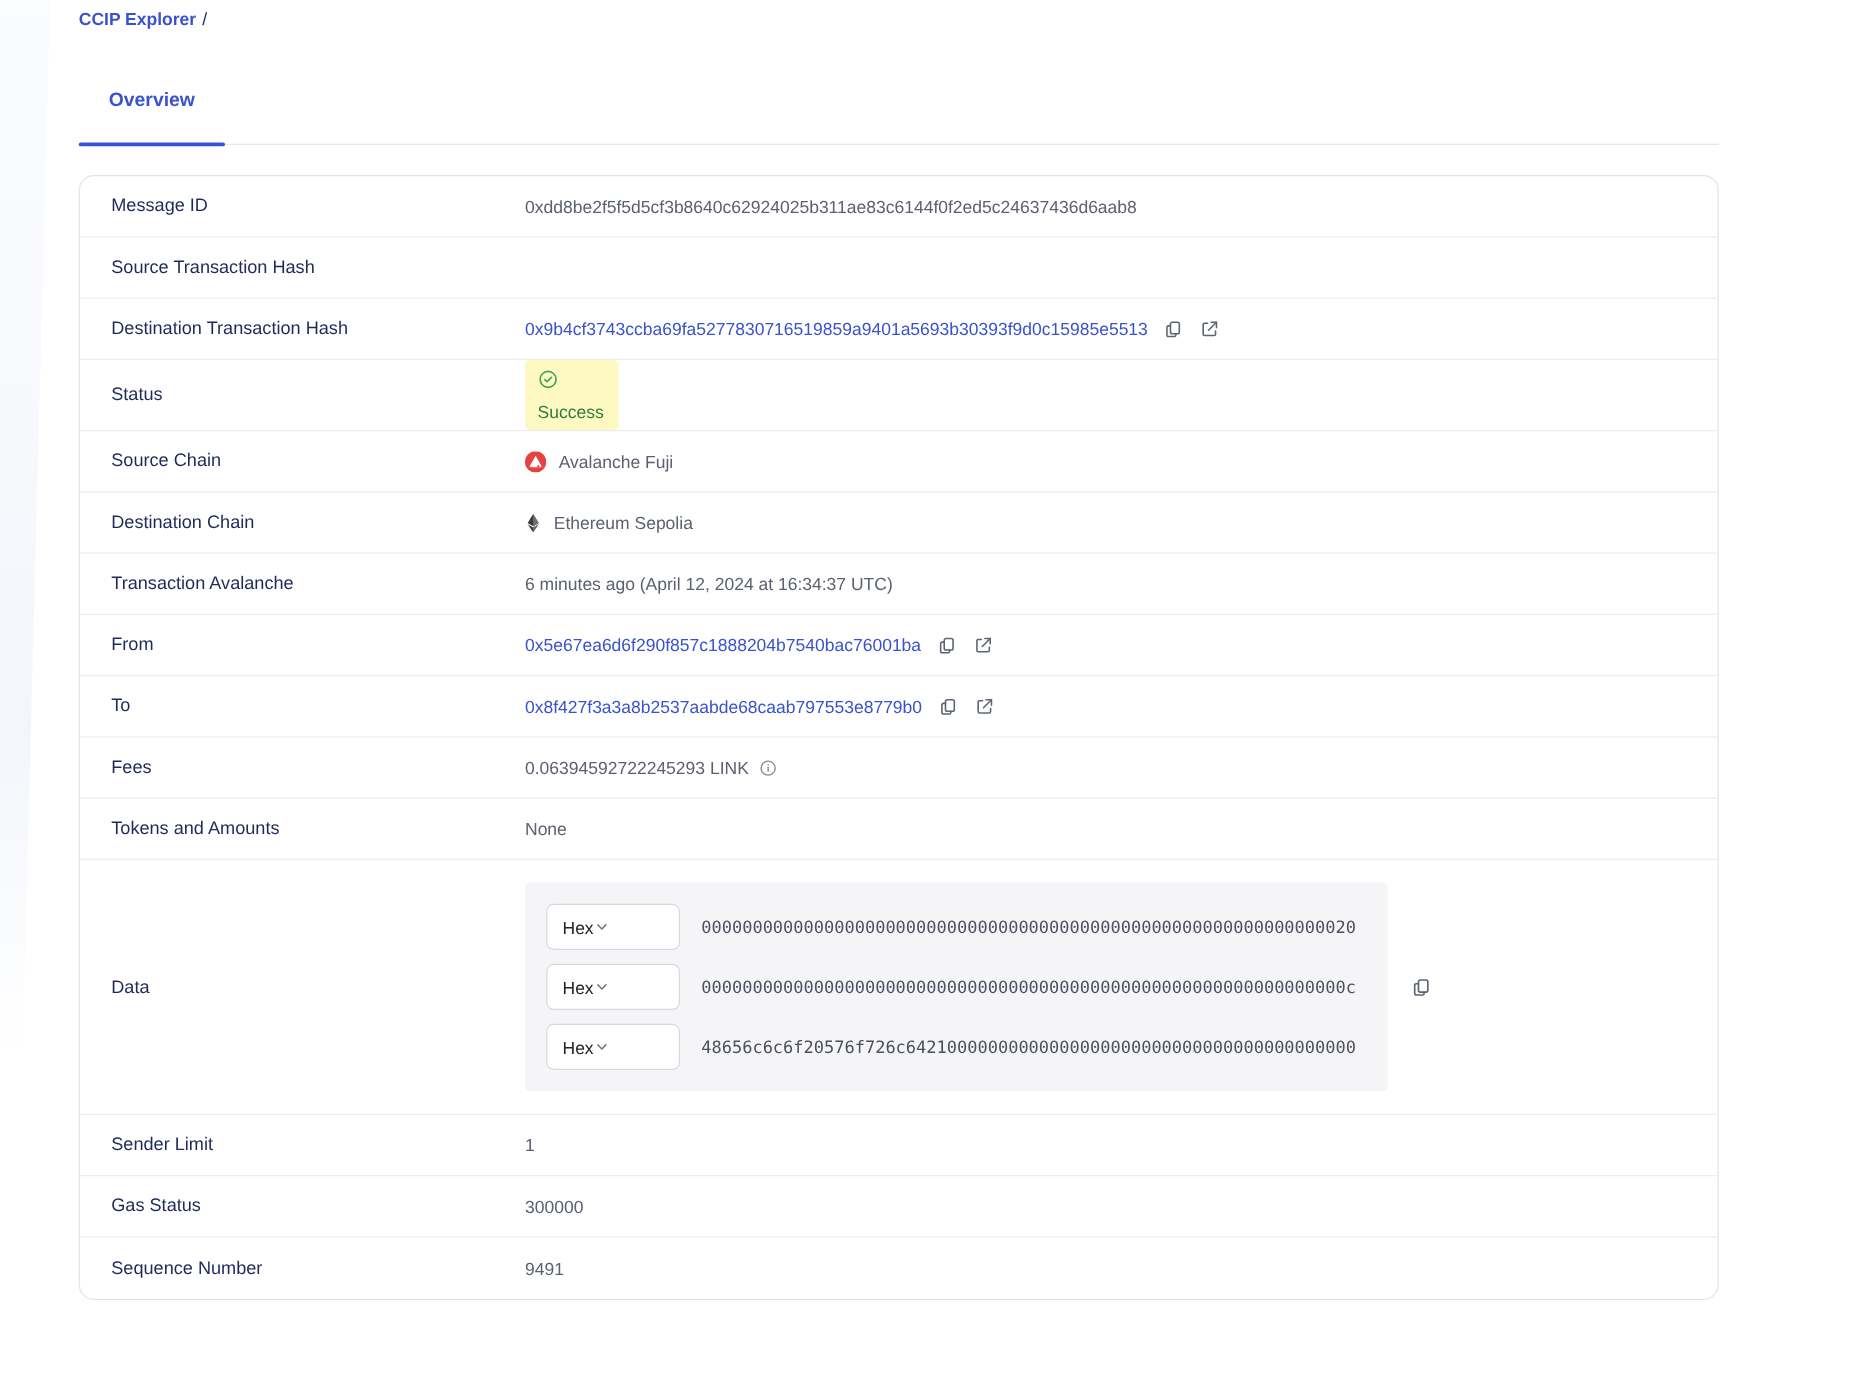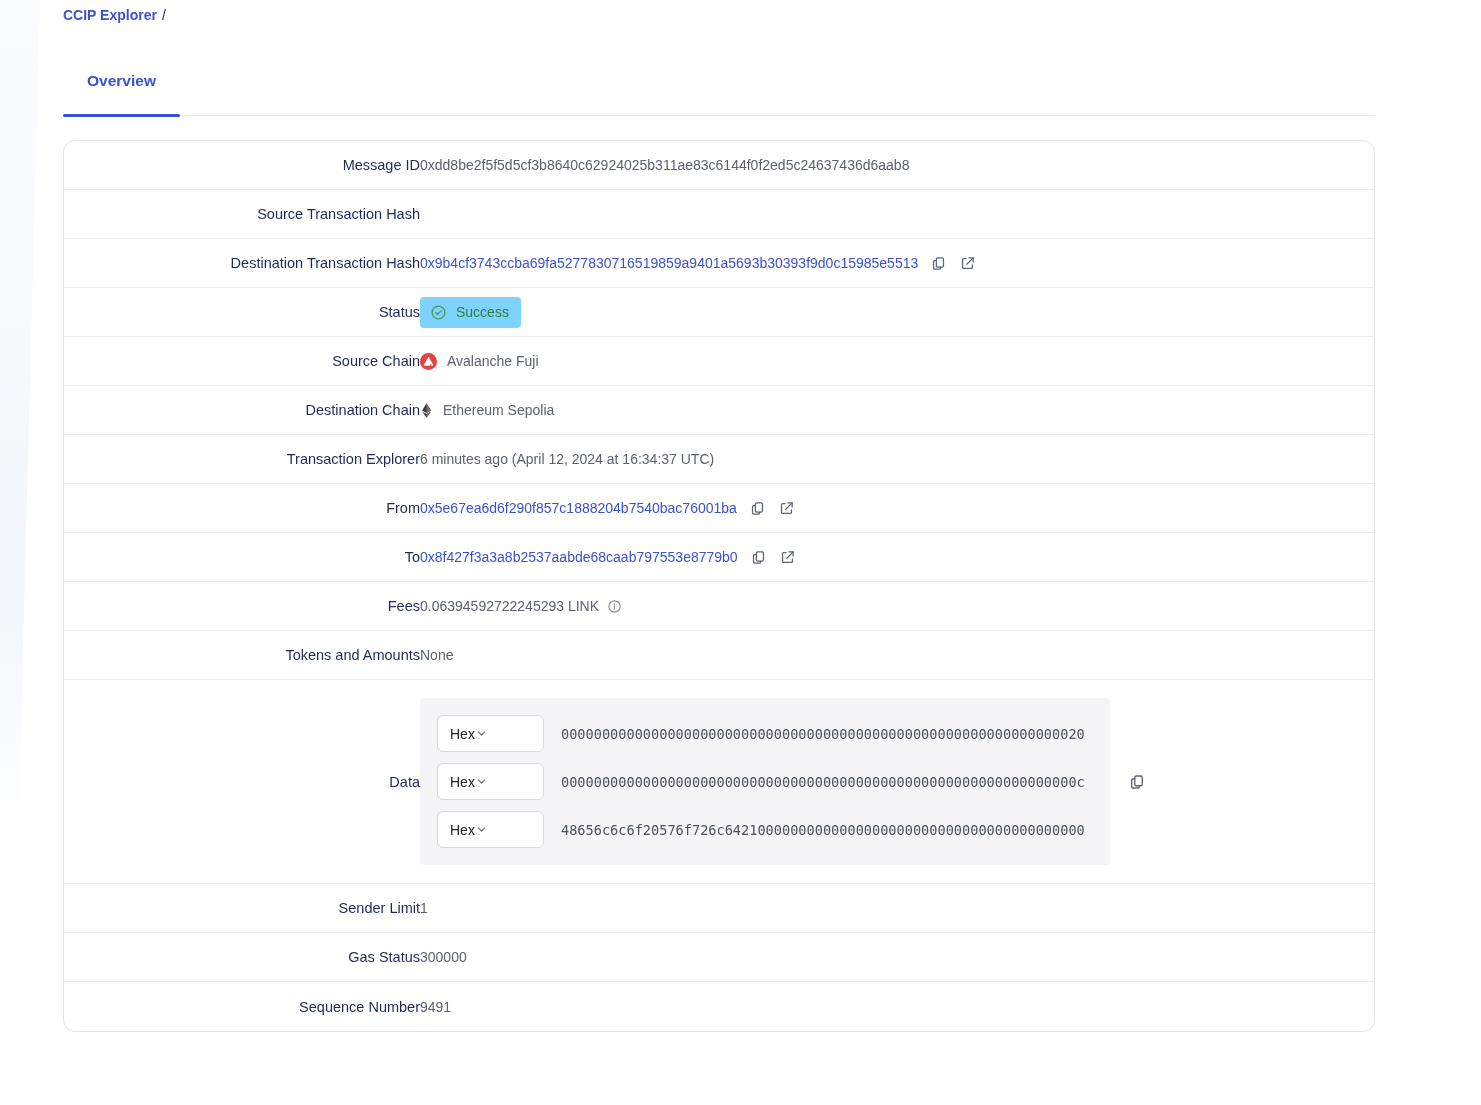--- a/index.html
+++ b/index.html
@@ -47,36 +47,36 @@
     border: 1px solid #e3e4e8; border-radius: 12px;
     background: #fff; overflow: hidden;
   }
   .row {
     display: flex; align-items: center;
     min-height: 49px; padding: 0 25px;
     border-bottom: 1px solid #ededf0;
     font-size: 14px;
   }
   .row:last-child { border-bottom: none; }
-  .row-label { width: 331px; flex-shrink: 0; color: #1f2a5a; font-weight: 500; font-size: 14.5px; text-align: right; }
+  .row-label { width: 331px; flex-shrink: 0; color: #1f2a5a; font-weight: 500; font-size: 14.5px; }
   .row-value { display: flex; align-items: center; color: #5b6170; min-width: 0; }
   .value-text { color: #5b6170; }
   a.hash-link { color: #3a52cd; text-decoration: none; font-weight: 500; cursor: pointer; }
   .icon-btn {
     background: none; border: none; padding: 0; margin-left: 12px;
     display: inline-flex; align-items: center; cursor: pointer; color: #5d6472;
   }
   .icon-btn svg { display: block; }
 
   
   .badge {
-    display: inline-flex; align-items: center; gap: 9px;
-    background: #7dd3fc; color: #2e7d3e;
+    display: inline-flex; gap: 9px;
+    background: #fef9c3; color: #2e7d3e;
     padding: 7px 12px 7px 10px; border-radius: 4px;
-    font-size: 14px; font-weight: 500;
+    font-size: 14px; font-weight: 500; flex-direction: column;
   }
 
   .chain { display: inline-flex; align-items: center; gap: 10px; color: #5b6170; }
 
   .fees { display: inline-flex; align-items: center; gap: 8px; }
   .info-icon { display: inline-flex; color: #848b99; cursor: pointer; }
 
   
   .row-data { align-items: center; padding-top: 18px; padding-bottom: 18px; }
   .data-box {
@@ -188,21 +188,21 @@
                 <path fill="#3c3c3d" d="M8 14.4 L13.4 11.2 L8 19 L2.6 11.2 Z"></path>
                 <path fill="#6f6f70" d="M8 14.4 L13.4 11.2 L8 19 Z"></path>
               </svg>
           </span>
           <span>Ethereum Sepolia</span>
         </span>
       </div>
     </div>
 
     <div class="row">
-      <div class="row-label">Transaction Explorer</div>
+      <div class="row-label">Transaction Avalanche</div>
       <div class="row-value">
         <span class="value-text">6 minutes ago (April 12, 2024 at 16:34:37 UTC)</span>
       </div>
     </div>
 
     <div class="row">
       <div class="row-label">From</div>
       <div class="row-value">
         <a class="hash-link">0x5e67ea6d6f290f857c1888204b7540bac76001ba</a>
         <button class="icon-btn">

